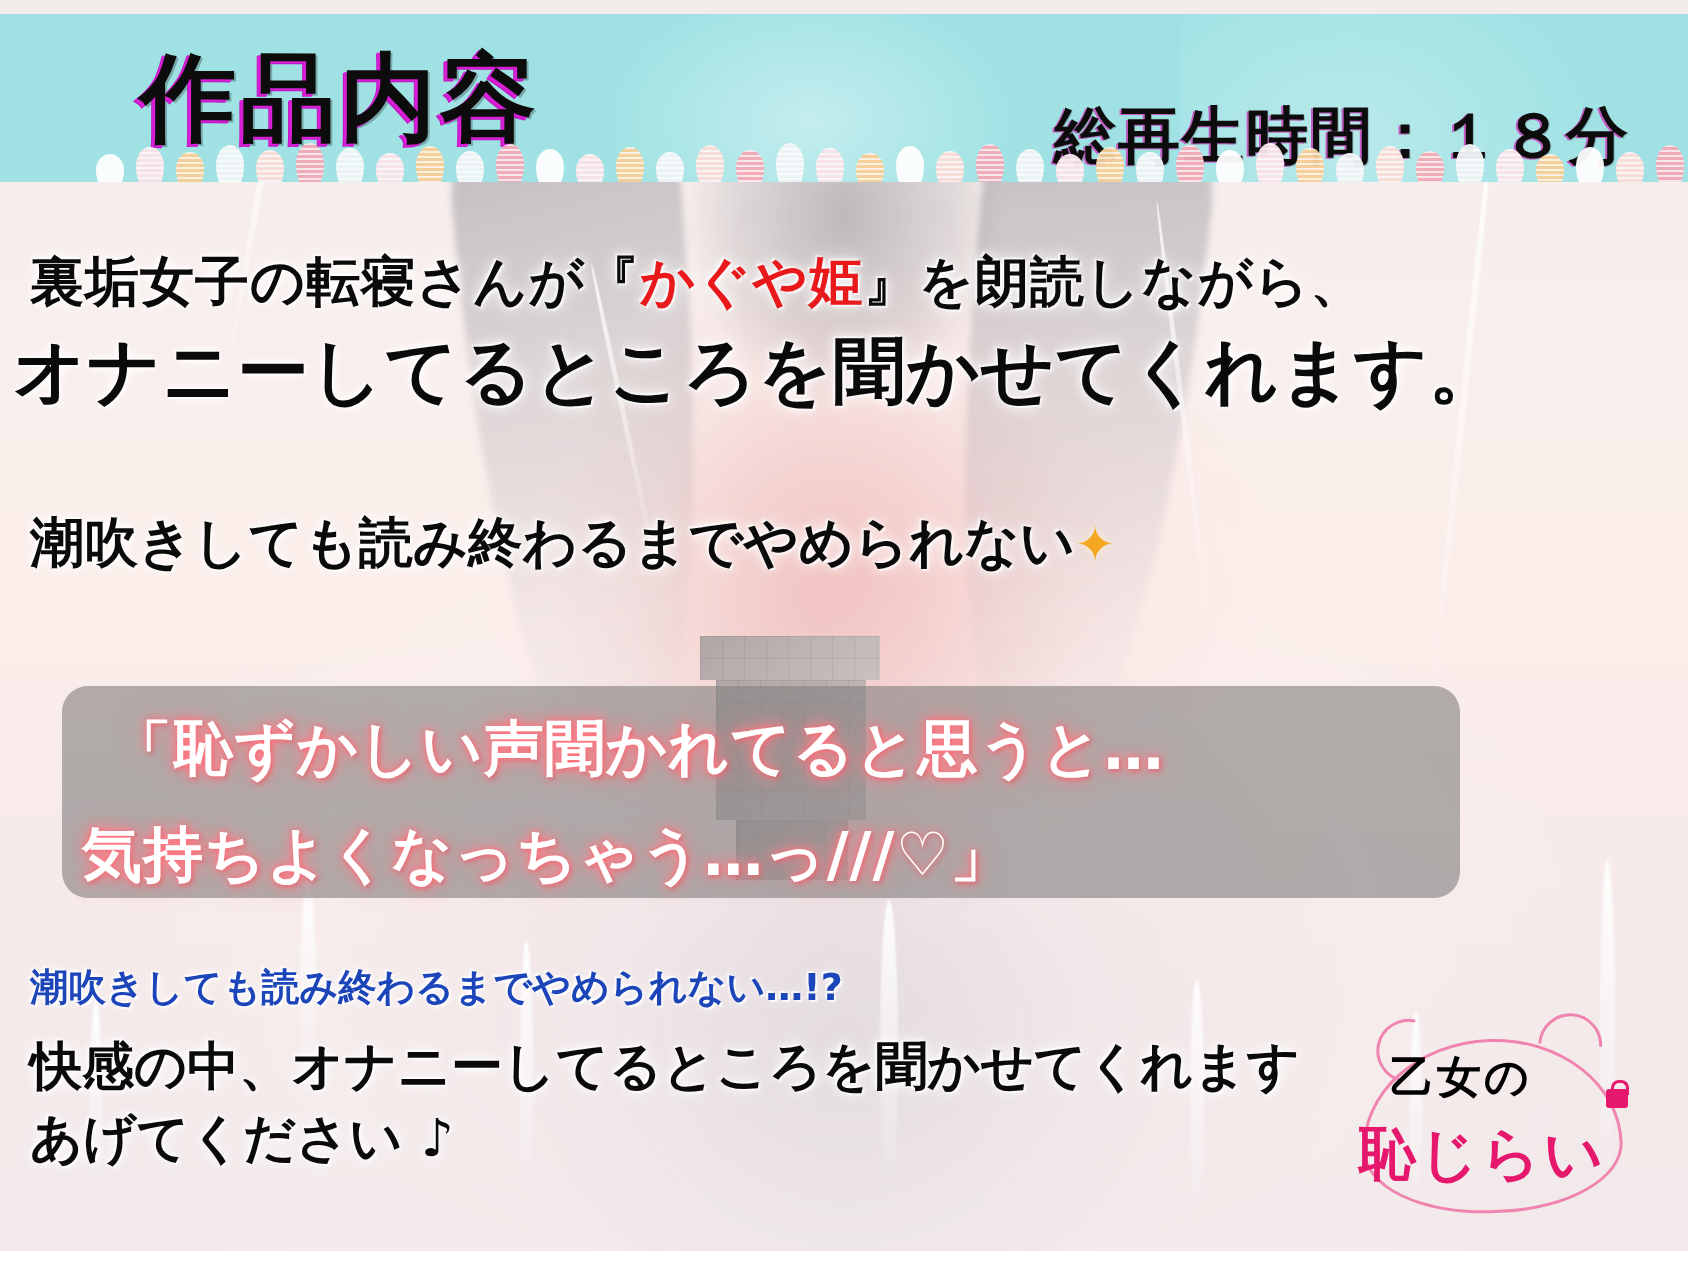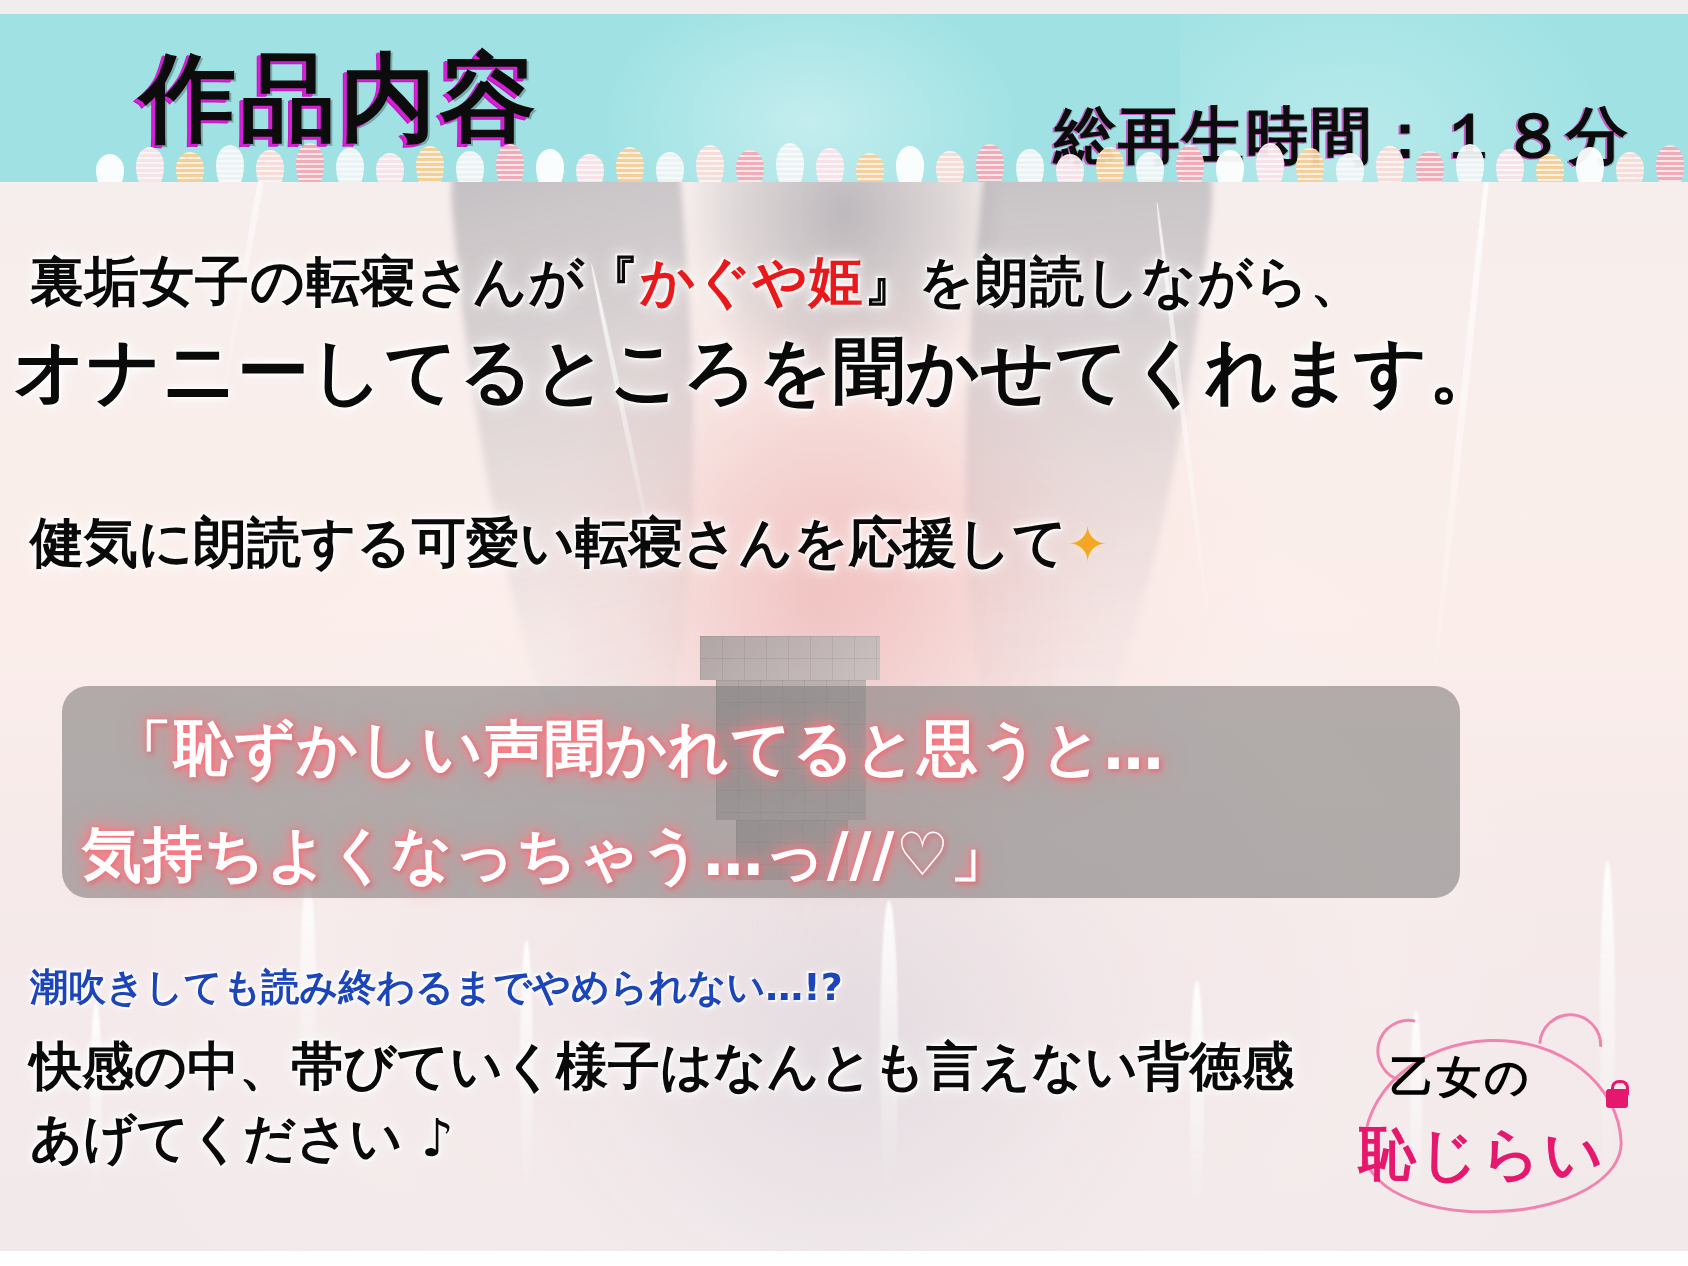--- a/index.html
+++ b/index.html
@@ -377,29 +377,29 @@
         <div class="egg" style="left: 1656px; background-color: rgb(244, 160, 174); height: 47px;"></div>
       </div>
   </div>
 
   <div class="body-line p1a">
     <span>裏垢女子の転寝さんが『</span><span class="red-title">かぐや姫</span><span>』を朗読しながら、</span>
   </div>
   <div class="body-line p1b">オナニーしてるところを聞かせてくれます。</div>
 
   <div class="body-line p2b">
-    <span>健気に朗読する可愛い転寝さんを応援して</span><span class="sparkle">✦</span>
+    <span>潮吹きしても読み終わるまでやめられない</span><span class="sparkle">✦</span>
   </div>
 
   <div class="quote-box"></div>
   <div class="quote-line q1">「恥ずかしい声聞かれてると思うと…</div>
   <div class="quote-line q2">気持ちよくなっちゃう…っ///♡」</div>
 
   <div class="blue-line">潮吹きしても読み終わるまでやめられない…!?</div>
-  <div class="body-line p3a">快感の中、帯びていく様子はなんとも言えない背徳感</div>
+  <div class="body-line p3a">快感の中、オナニーしてるところを聞かせてくれます</div>
   <div class="body-line p3b">あげてください ♪</div>
 
   <div class="brand">
     <div class="brand-heart"></div>
     <div class="brand-l1">乙女の</div>
     <div class="brand-lock"></div>
     <div class="brand-l2">恥じらい</div>
   </div>
 
 </div>

